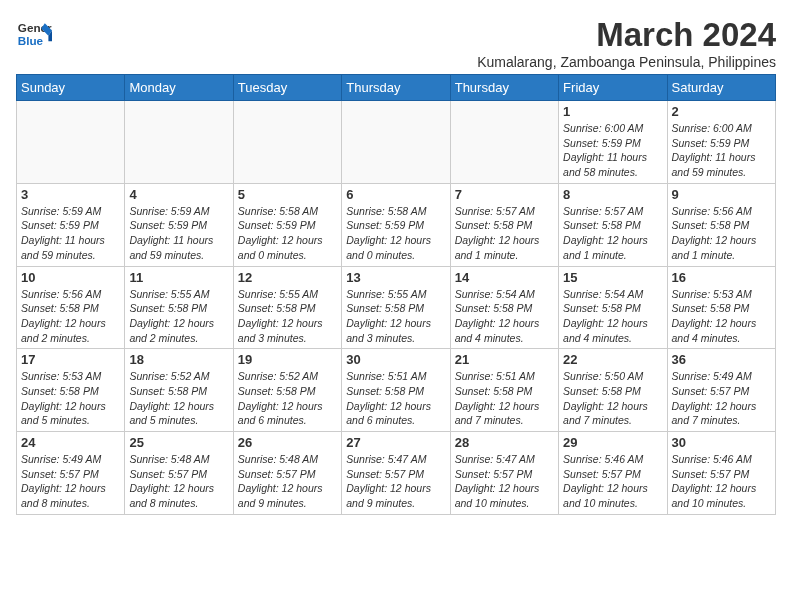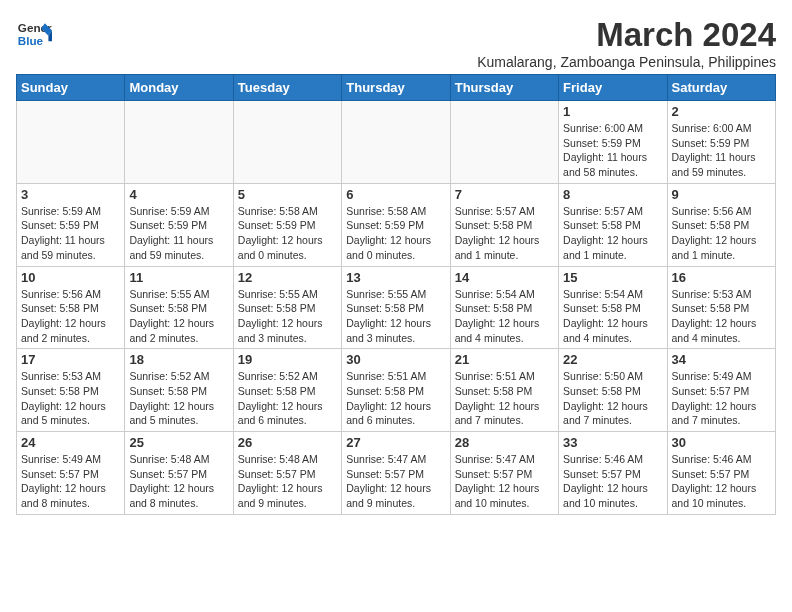--- a/index.html
+++ b/index.html
@@ -42,21 +42,21 @@
       width: 100%;
       border-collapse: collapse;
       table-layout: fixed;
     }
     thead tr {
       background-color: #2979c2;
     }
     thead th {
       color: #fff;
       font-size: 13px;
-      font-weight: bold;
+      font-weight: normal;
       padding: 5px 4px;
       border: 1px solid #1a5fa0;
       text-align: left;
     }
     tbody td {
       border: 1px solid #ccc;
       vertical-align: top;
       padding: 3px 4px;
       font-size: 11px;
       color: #333;
@@ -64,20 +64,21 @@
     }
     .day-number {
       font-size: 13px;
       font-weight: bold;
       margin-bottom: 2px;
     }
     .day-info {
       font-size: 10.5px;
       line-height: 1.4;
       color: #333;
+      font-style: italic;
     }
     td.empty {
       background: #f9f9f9;
     }
   </style>
 </head>
 <body>
 
 <div class="header-area">
   <div class="logo-area">
@@ -267,21 +268,21 @@
 and 7 minutes.</div>
         </td>
         <td>
           <div class="day-number">22</div>
           <div class="day-info">Sunrise: 5:50 AM
 Sunset: 5:58 PM
 Daylight: 12 hours
 and 7 minutes.</div>
         </td>
         <td>
-          <div class="day-number">34</div>
+          <div class="day-number">36</div>
           <div class="day-info">Sunrise: 5:49 AM
 Sunset: 5:57 PM
 Daylight: 12 hours
 and 7 minutes.</div>
         </td>
       </tr>
       <tr>
         <td>
           <div class="day-number">24</div>
           <div class="day-info">Sunrise: 5:49 AM
@@ -311,21 +312,21 @@
 and 9 minutes.</div>
         </td>
         <td>
           <div class="day-number">28</div>
           <div class="day-info">Sunrise: 5:47 AM
 Sunset: 5:57 PM
 Daylight: 12 hours
 and 10 minutes.</div>
         </td>
         <td>
-          <div class="day-number">33</div>
+          <div class="day-number">29</div>
           <div class="day-info">Sunrise: 5:46 AM
 Sunset: 5:57 PM
 Daylight: 12 hours
 and 10 minutes.</div>
         </td>
         <td>
           <div class="day-number">30</div>
           <div class="day-info">Sunrise: 5:46 AM
 Sunset: 5:57 PM
 Daylight: 12 hours

